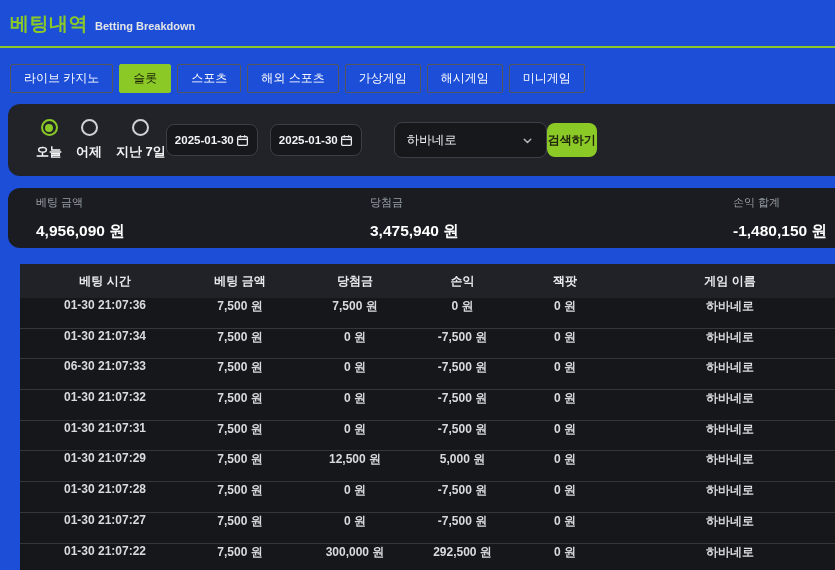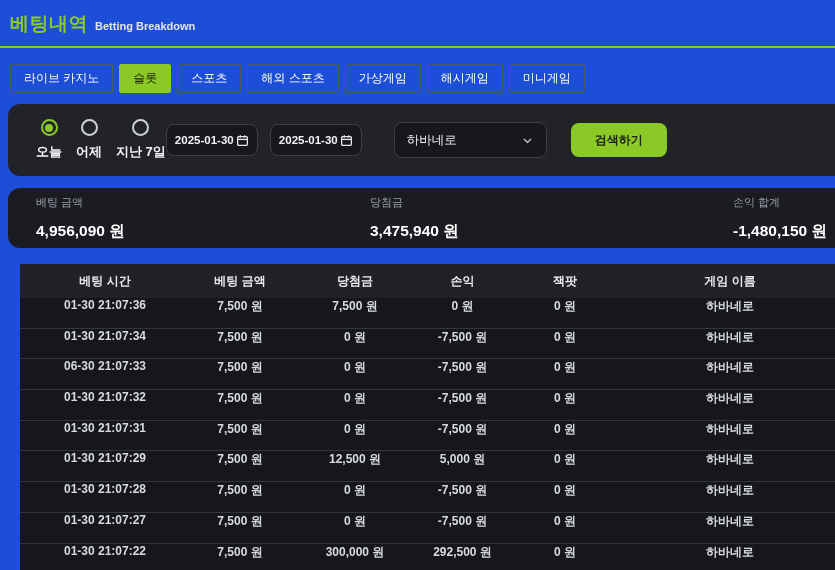--- a/index.html
+++ b/index.html
@@ -34,21 +34,21 @@
                 display:flex; align-items:center; justify-content:space-between; padding:0 8px; cursor:pointer; }
   .date-input .date-text { font-size:11.5px; font-weight:bold; color:#f2f3f4; white-space:nowrap; }
   .date-input:first-of-type { margin-left:18px; }
   .di2 { margin-left:12px; }
   .icon-svg { display:block; }
 
   .select { margin-left:32px; width:153px; height:36px; background:#17181c; border:1px solid #3c3f46; border-radius:8px;
             display:flex; align-items:center; justify-content:space-between; padding:0 12px; cursor:pointer; }
   .select .select-text { font-size:12.5px; color:#f2f3f4; font-weight:normal; }
 
-  .search-btn { margin-left:24px; height:34px; padding:0 24px; background:var(--accent); color:#20240d; border:none;
+  .search-btn { margin-left:0; height:34px; padding:0 1px; background:var(--accent); color:#20240d; border:none;
                 border-radius:8px; font-size:12px; font-weight:bold; font-family:inherit; cursor:pointer; white-space:nowrap; }
 
   
   .summary { margin:12px 0 0 8px; width:calc(100% - 8px); height:60px; background:#1a1c21; border-radius:12px 0 0 12px;
              display:grid; grid-template-columns:334px 363px 1fr; align-items:center; padding-left:28px; }
   .stat .stat-label { font-size:11px; color:#9aa0a8; }
   .stat .stat-value { font-size:15.5px; font-weight:bold; color:#ffffff; margin-top:11px; white-space:nowrap; }
 
   
   .table { margin:16px 0 0 20px; width:815px; }

